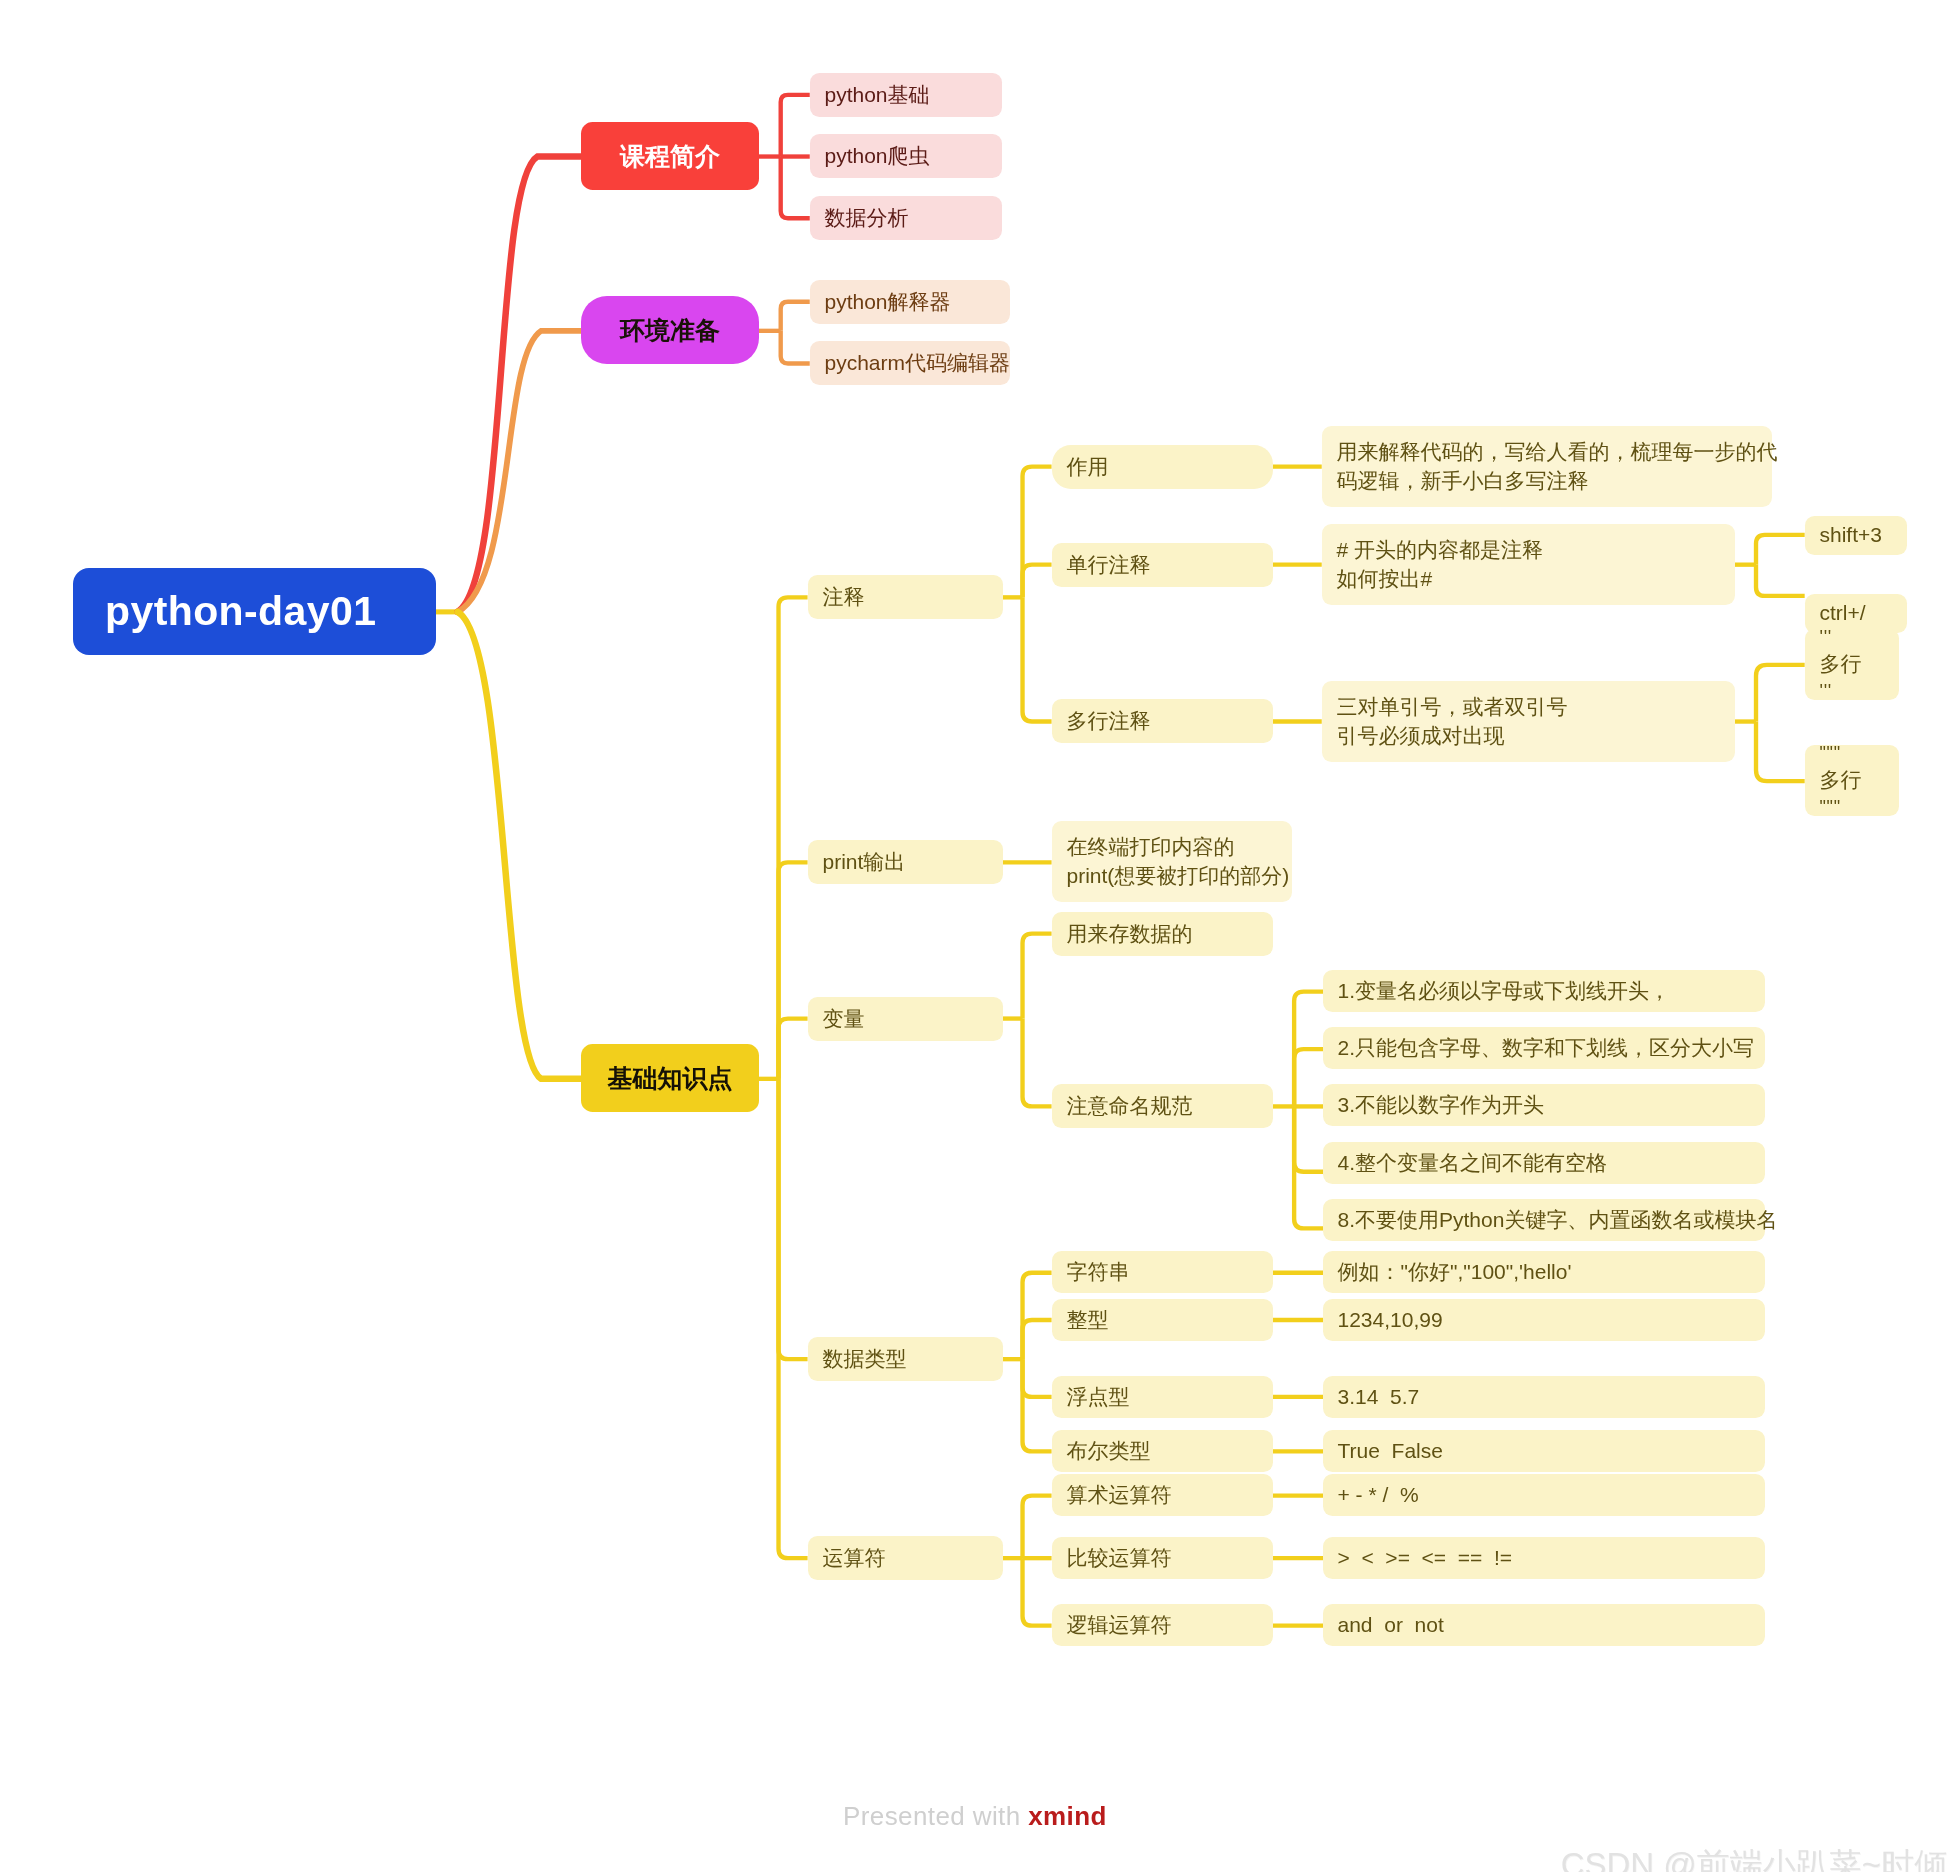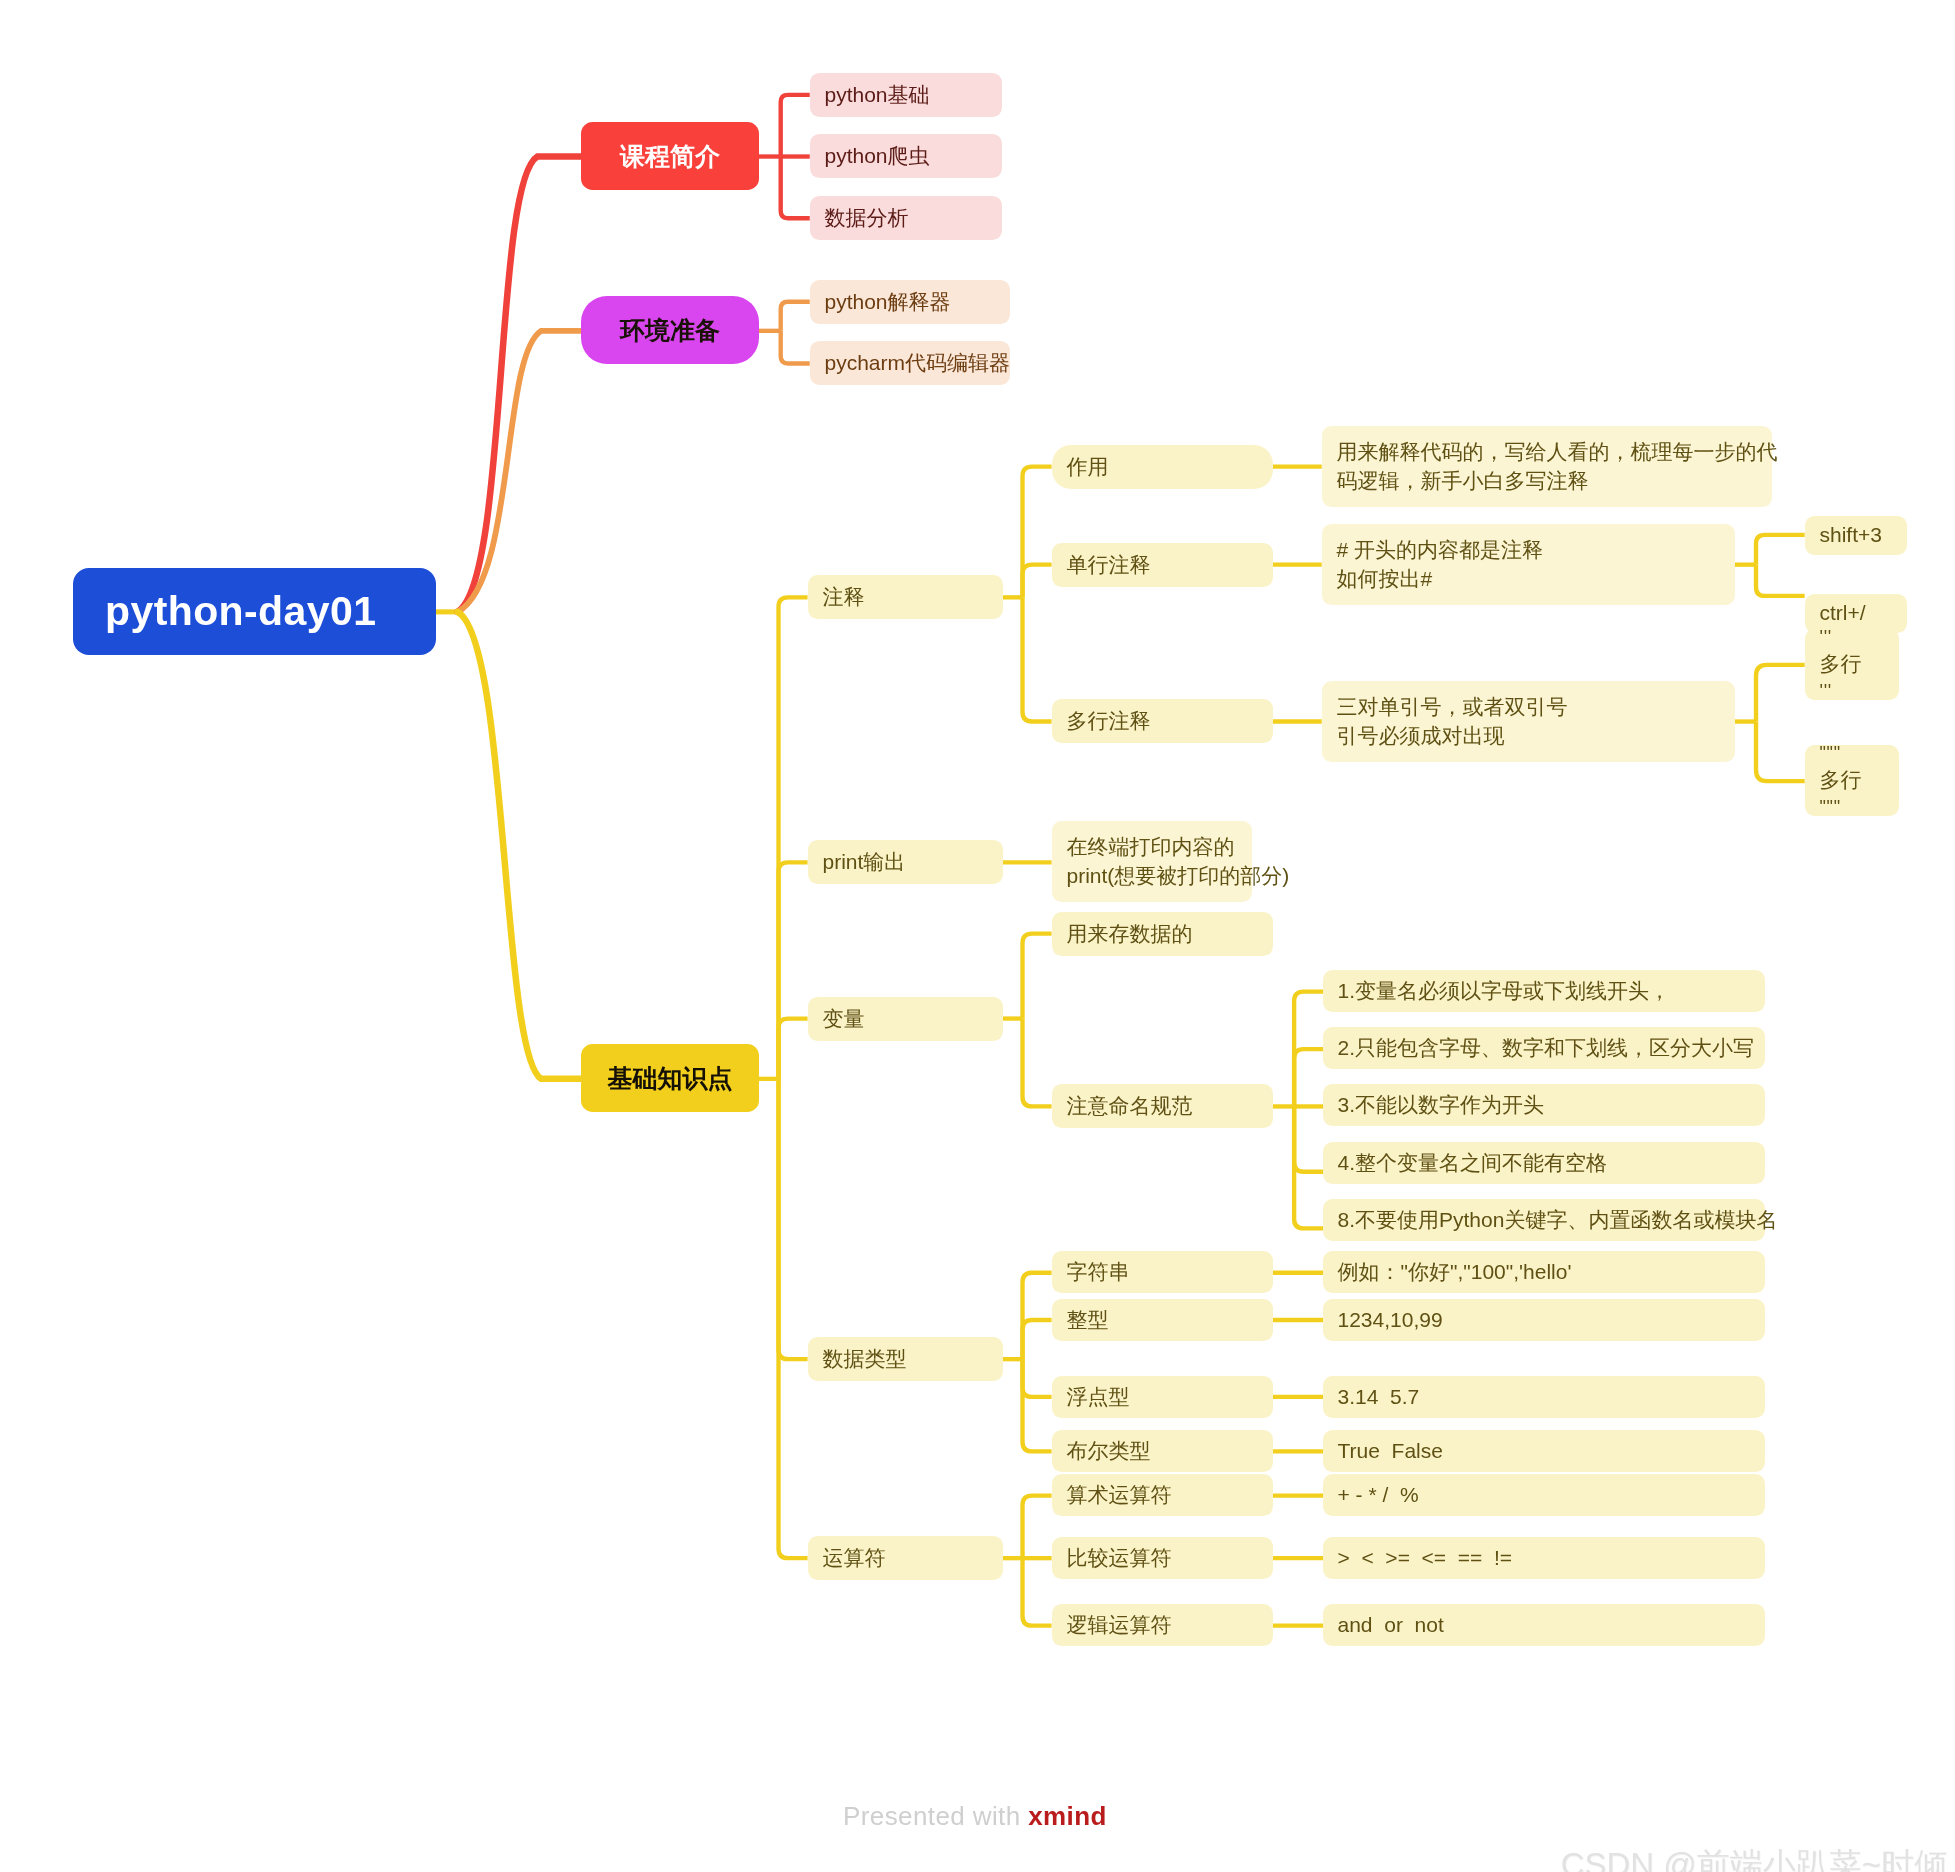--- a/index.html
+++ b/index.html
@@ -251,21 +251,21 @@
   </div>
   <div class="node n-card cream multi" style="left:1805px; top:745px; width:94px; height:71px; flex-direction:column; justify-content:center;">
     <span class="ln quoteline">"""</span>
     <span class="ln">多行</span>
     <span class="ln quoteline">"""</span>
   </div>
 
   <div class="node n-card cream" style="left:808px; top:840px; width:195px; height:44px;">
     <span>print输出</span>
   </div>
-  <div class="node n-card cream2 multi" style="left:1052px; top:821px; width:200px; height:81px; flex-direction:column; justify-content:center;">
+  <div class="node n-card cream2 multi" style="left:1052px; top:821px; width:240px; height:81px; flex-direction:column; justify-content:center;">
     <span class="ln">在终端打印内容的</span>
     <span class="ln">print(想要被打印的部分)</span>
   </div>
 
   <div class="node n-card cream" style="left:808px; top:997px; width:195px; height:44px;">
     <span>变量</span>
   </div>
   <div class="node n-card cream" style="left:1052px; top:912px; width:221px; height:44px;">
     <span>用来存数据的</span>
   </div>

